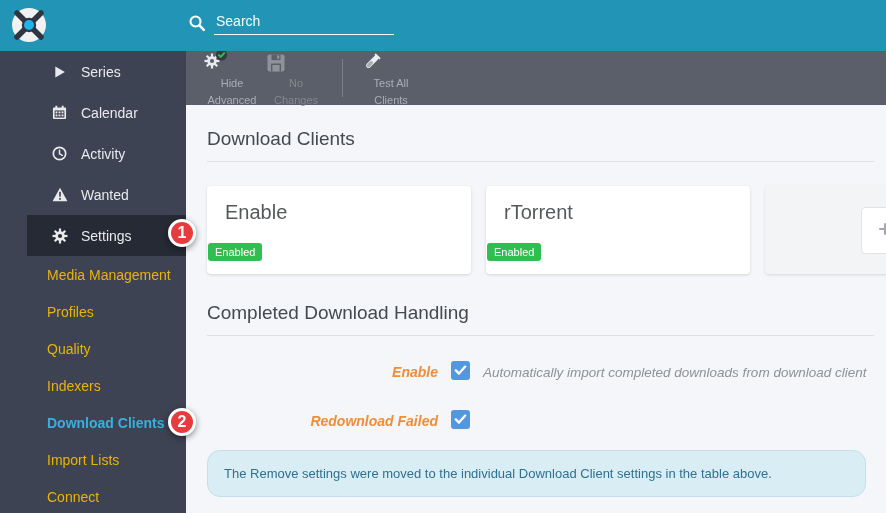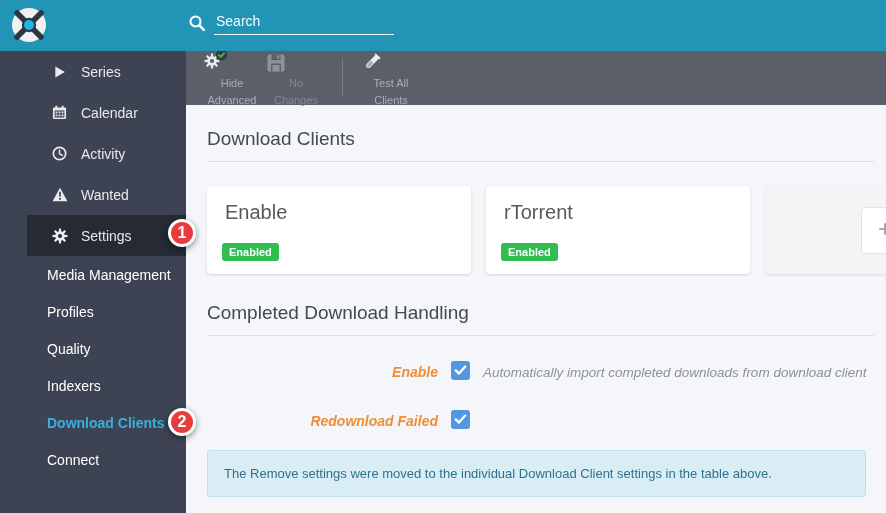--- a/index.html
+++ b/index.html
@@ -35,21 +35,21 @@
     background:#3e4353; z-index:4;
   }
   .side-item {
     height:41px; display:flex; align-items:center; padding-left:24px;
     color:#e8e9ec; font-size:14px; cursor:pointer;margin-left:27px;
   }
   .side-item .icn { width:17px; height:16px; margin-right:13px; display:flex; align-items:center; justify-content:center; }
   .side-item.active { background:#262a34; }
   .sub-item {
     height:37px; display:flex; align-items:center; padding-left:47px;
-    color:#ffffff; font-size:14px; cursor:pointer;
+    color:#eab308; font-size:14px; cursor:pointer;
   }
   .sub-item.selected { color:#38b0dd; font-weight:600; }
 
   
   .toolbar {
     position:absolute; left:186px; top:51px; right:0; height:54px;
     background:#5b5f6a; display:flex; align-items:center; padding-left:16px;
     z-index:3;
   }
   .tool-btn {
@@ -73,22 +73,22 @@
   }
   .section-title.second { padding-top:28px; }
   .cards-row { display:flex; margin-top:24px; }
   .client-card {
     width:264px; height:88px; background:#ffffff; border-radius:4px;
     box-shadow:0 1px 3px rgba(0,0,0,.14); margin-right:15px;
     padding:15px 18px; position:relative; cursor:pointer; flex:none;
   }
   .client-name { font-size:20px; font-weight:300; color:#55595d; }
   .badge-enabled {
-    position:absolute; left:15px; bottom:13px;
-    background:#2fbf51; color:#fff; font-size:11px; font-weight:bold;
+    position:absolute; left:1px; bottom:13px;
+    background:#2fbf51; color:#fff; font-size:11px; font-weight:normal;
     padding:3px 7px; border-radius:3px;
   }
   .add-card {
     width:260px; height:88px; background:#f3f4f6; border-radius:4px;
     box-shadow:0 1px 3px rgba(0,0,0,.12); position:relative; flex:none;
     cursor:pointer;
   }
   .add-btn {
     position:absolute; left:96px; top:21px; width:48px; height:47px;
     background:#fff; border:1px solid #e2e3e6; border-radius:4px;
@@ -103,21 +103,21 @@
   }
   .checkbox {
     width:19px; height:19px; background:#5297e0; border-radius:3px;
     margin-left:13px; display:flex; align-items:center; justify-content:center;
     flex:none; cursor:pointer;
   }
   .help-text { margin-left:13px; color:#8e9296; font-size:13.5px; }
 
   .info-box {
     margin:21px 20px 0 0; background:#d9edf5; border:1px solid #c3dfec;
-    border-radius:3px; color:#31708f; font-size:13px; padding:15px 16px;
+    border-radius:13px; color:#31708f; font-size:13px; padding:15px 16px;
   }
 
   
   .annot {
     position:absolute; width:28px; height:28px; border:3px solid #fff;
     border-radius:50%; background:#e73b3d; color:#fff; font-weight:bold;
     font-size:16px; display:flex; align-items:center; justify-content:center;
     box-shadow:0 2px 6px rgba(0,0,0,.45); z-index:20;
   }
   .annot.a1 { left:168px; top:219px; }
@@ -222,20 +222,23 @@
     <div class="sub-item">
       <span>Quality</span>
     </div>
     <div class="sub-item">
       <span>Indexers</span>
     </div>
     <div class="sub-item selected">
       <span>Download Clients</span>
     </div>
     <div class="sub-item">
+      <span>Import Lists</span>
+    </div>
+    <div class="sub-item">
       <span>Connect</span>
     </div>
   </div>
 </div>
 
 <div class="toolbar">
   <div class="tool-btn">
     <span class="ticn">
       <svg width="27" height="24" viewBox="0 0 27 24">
         <g transform="translate(2,4)">

